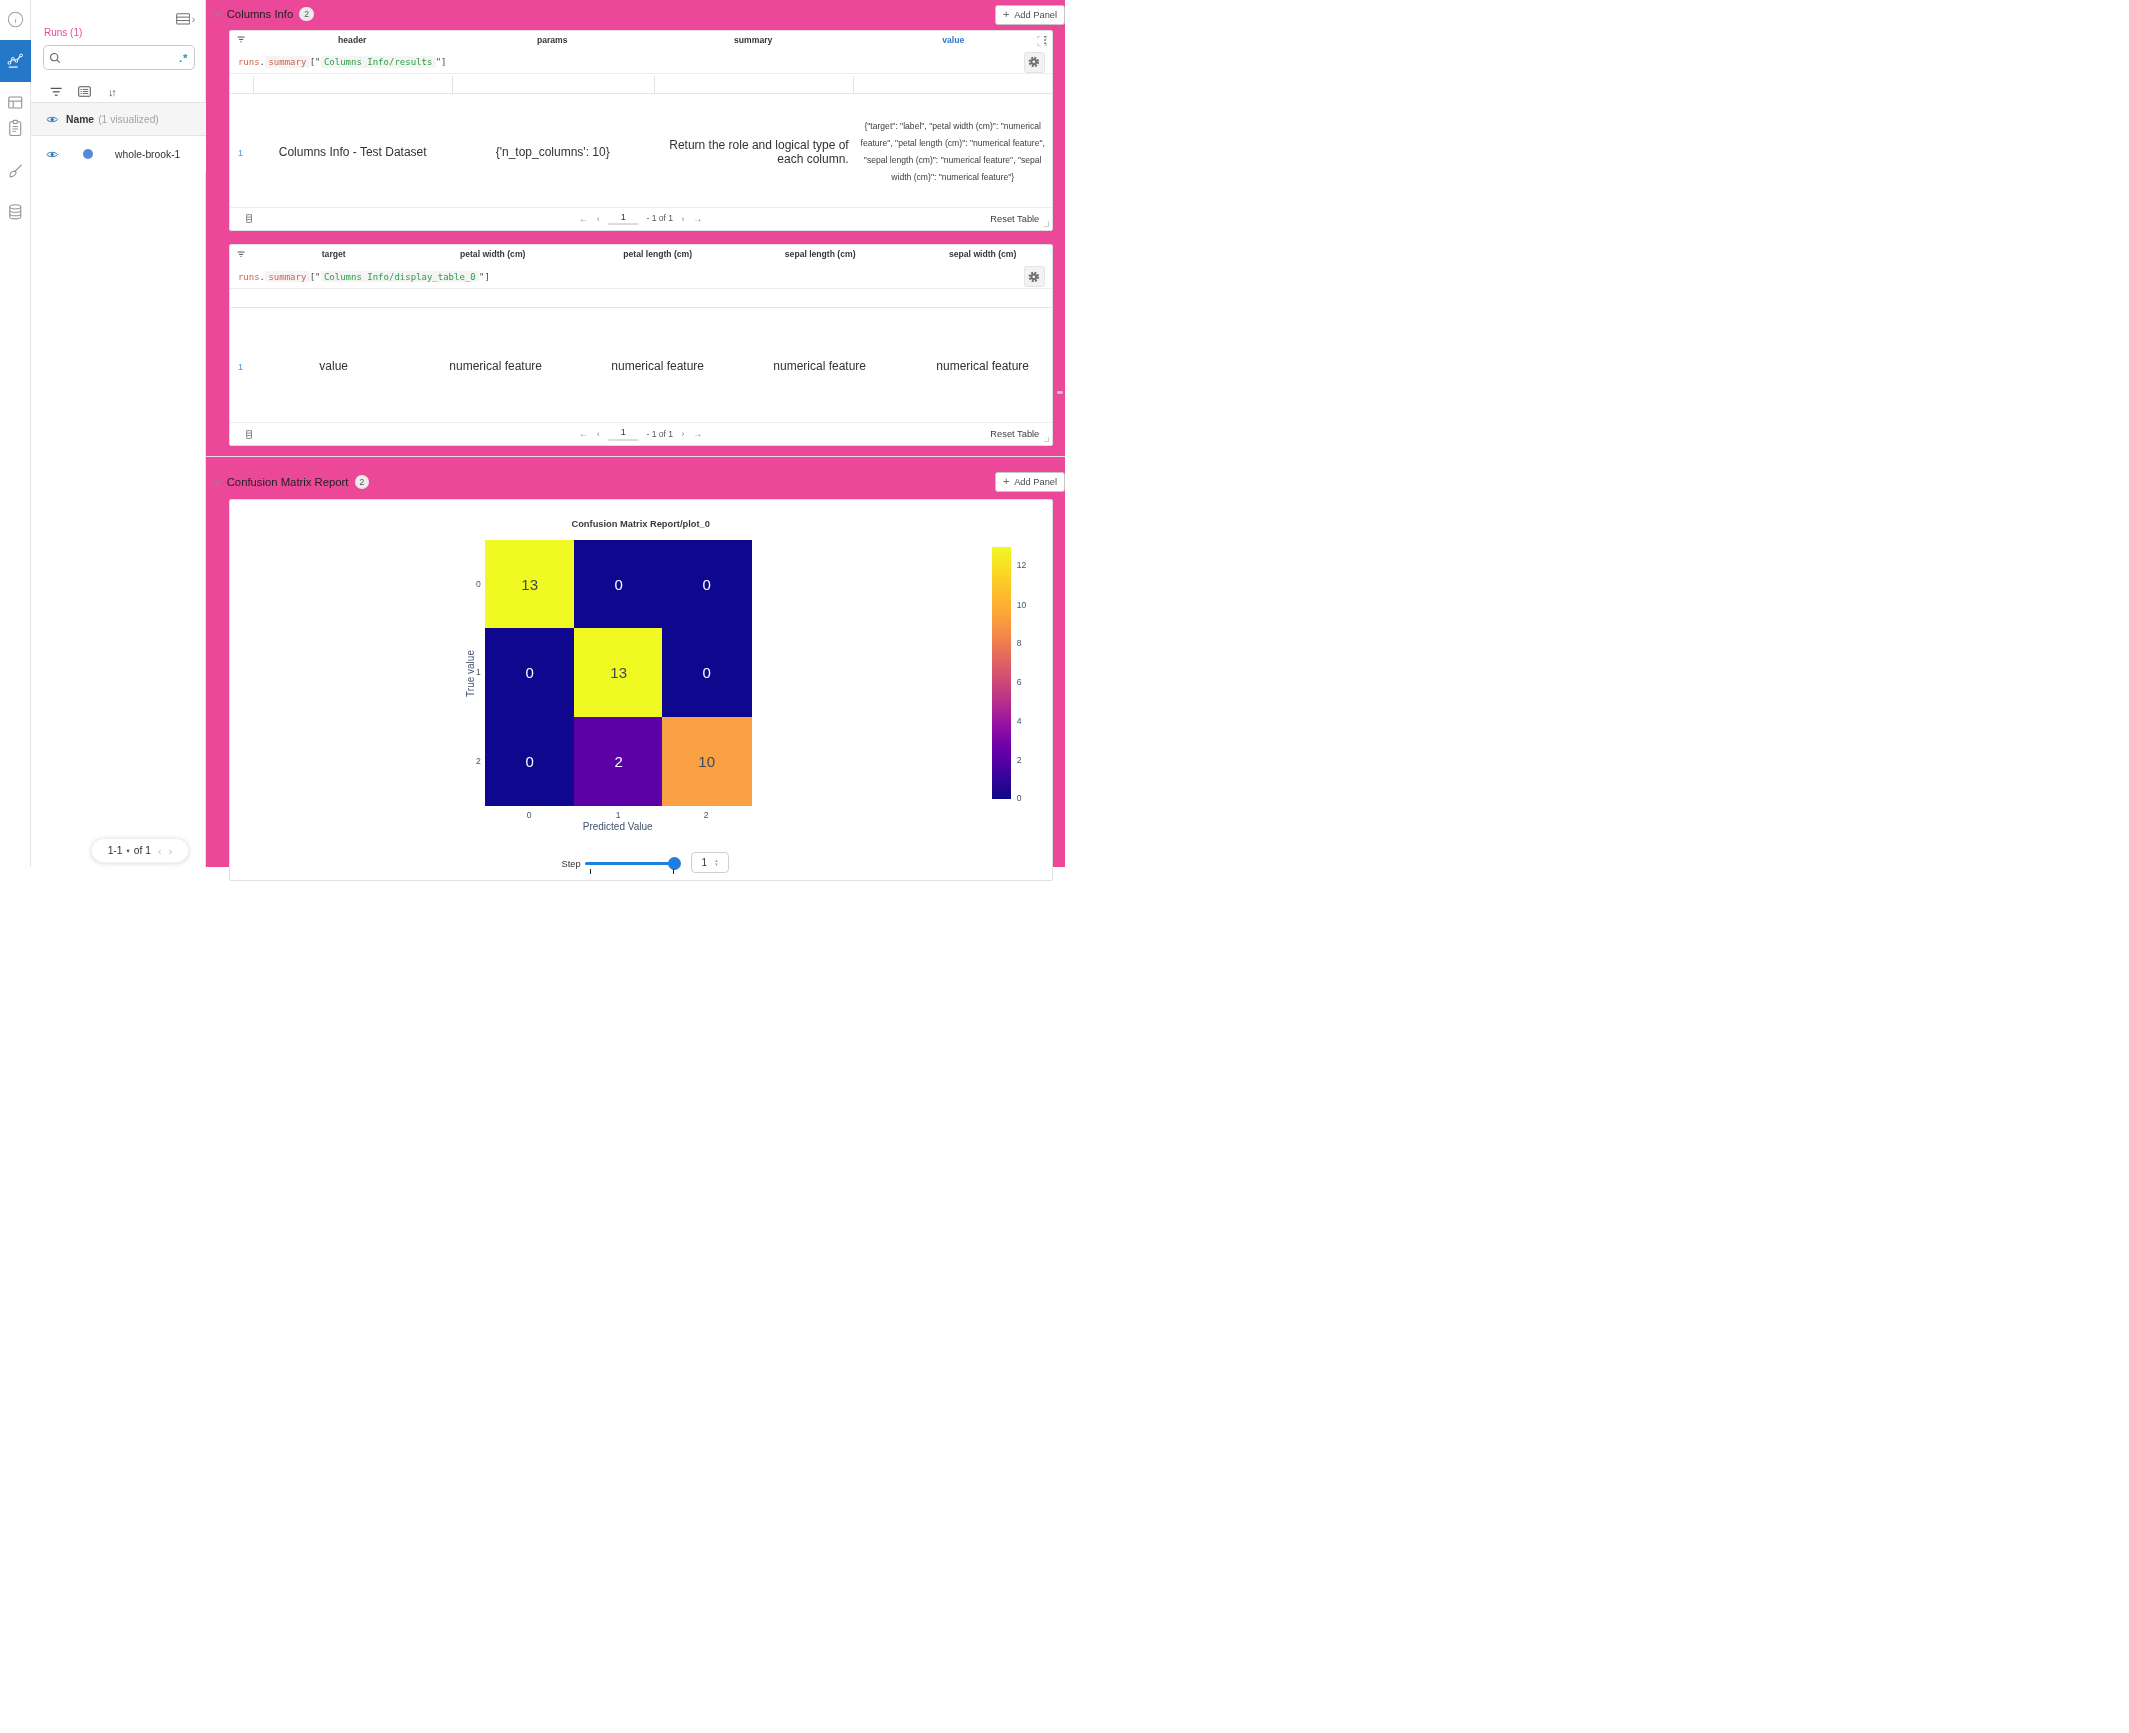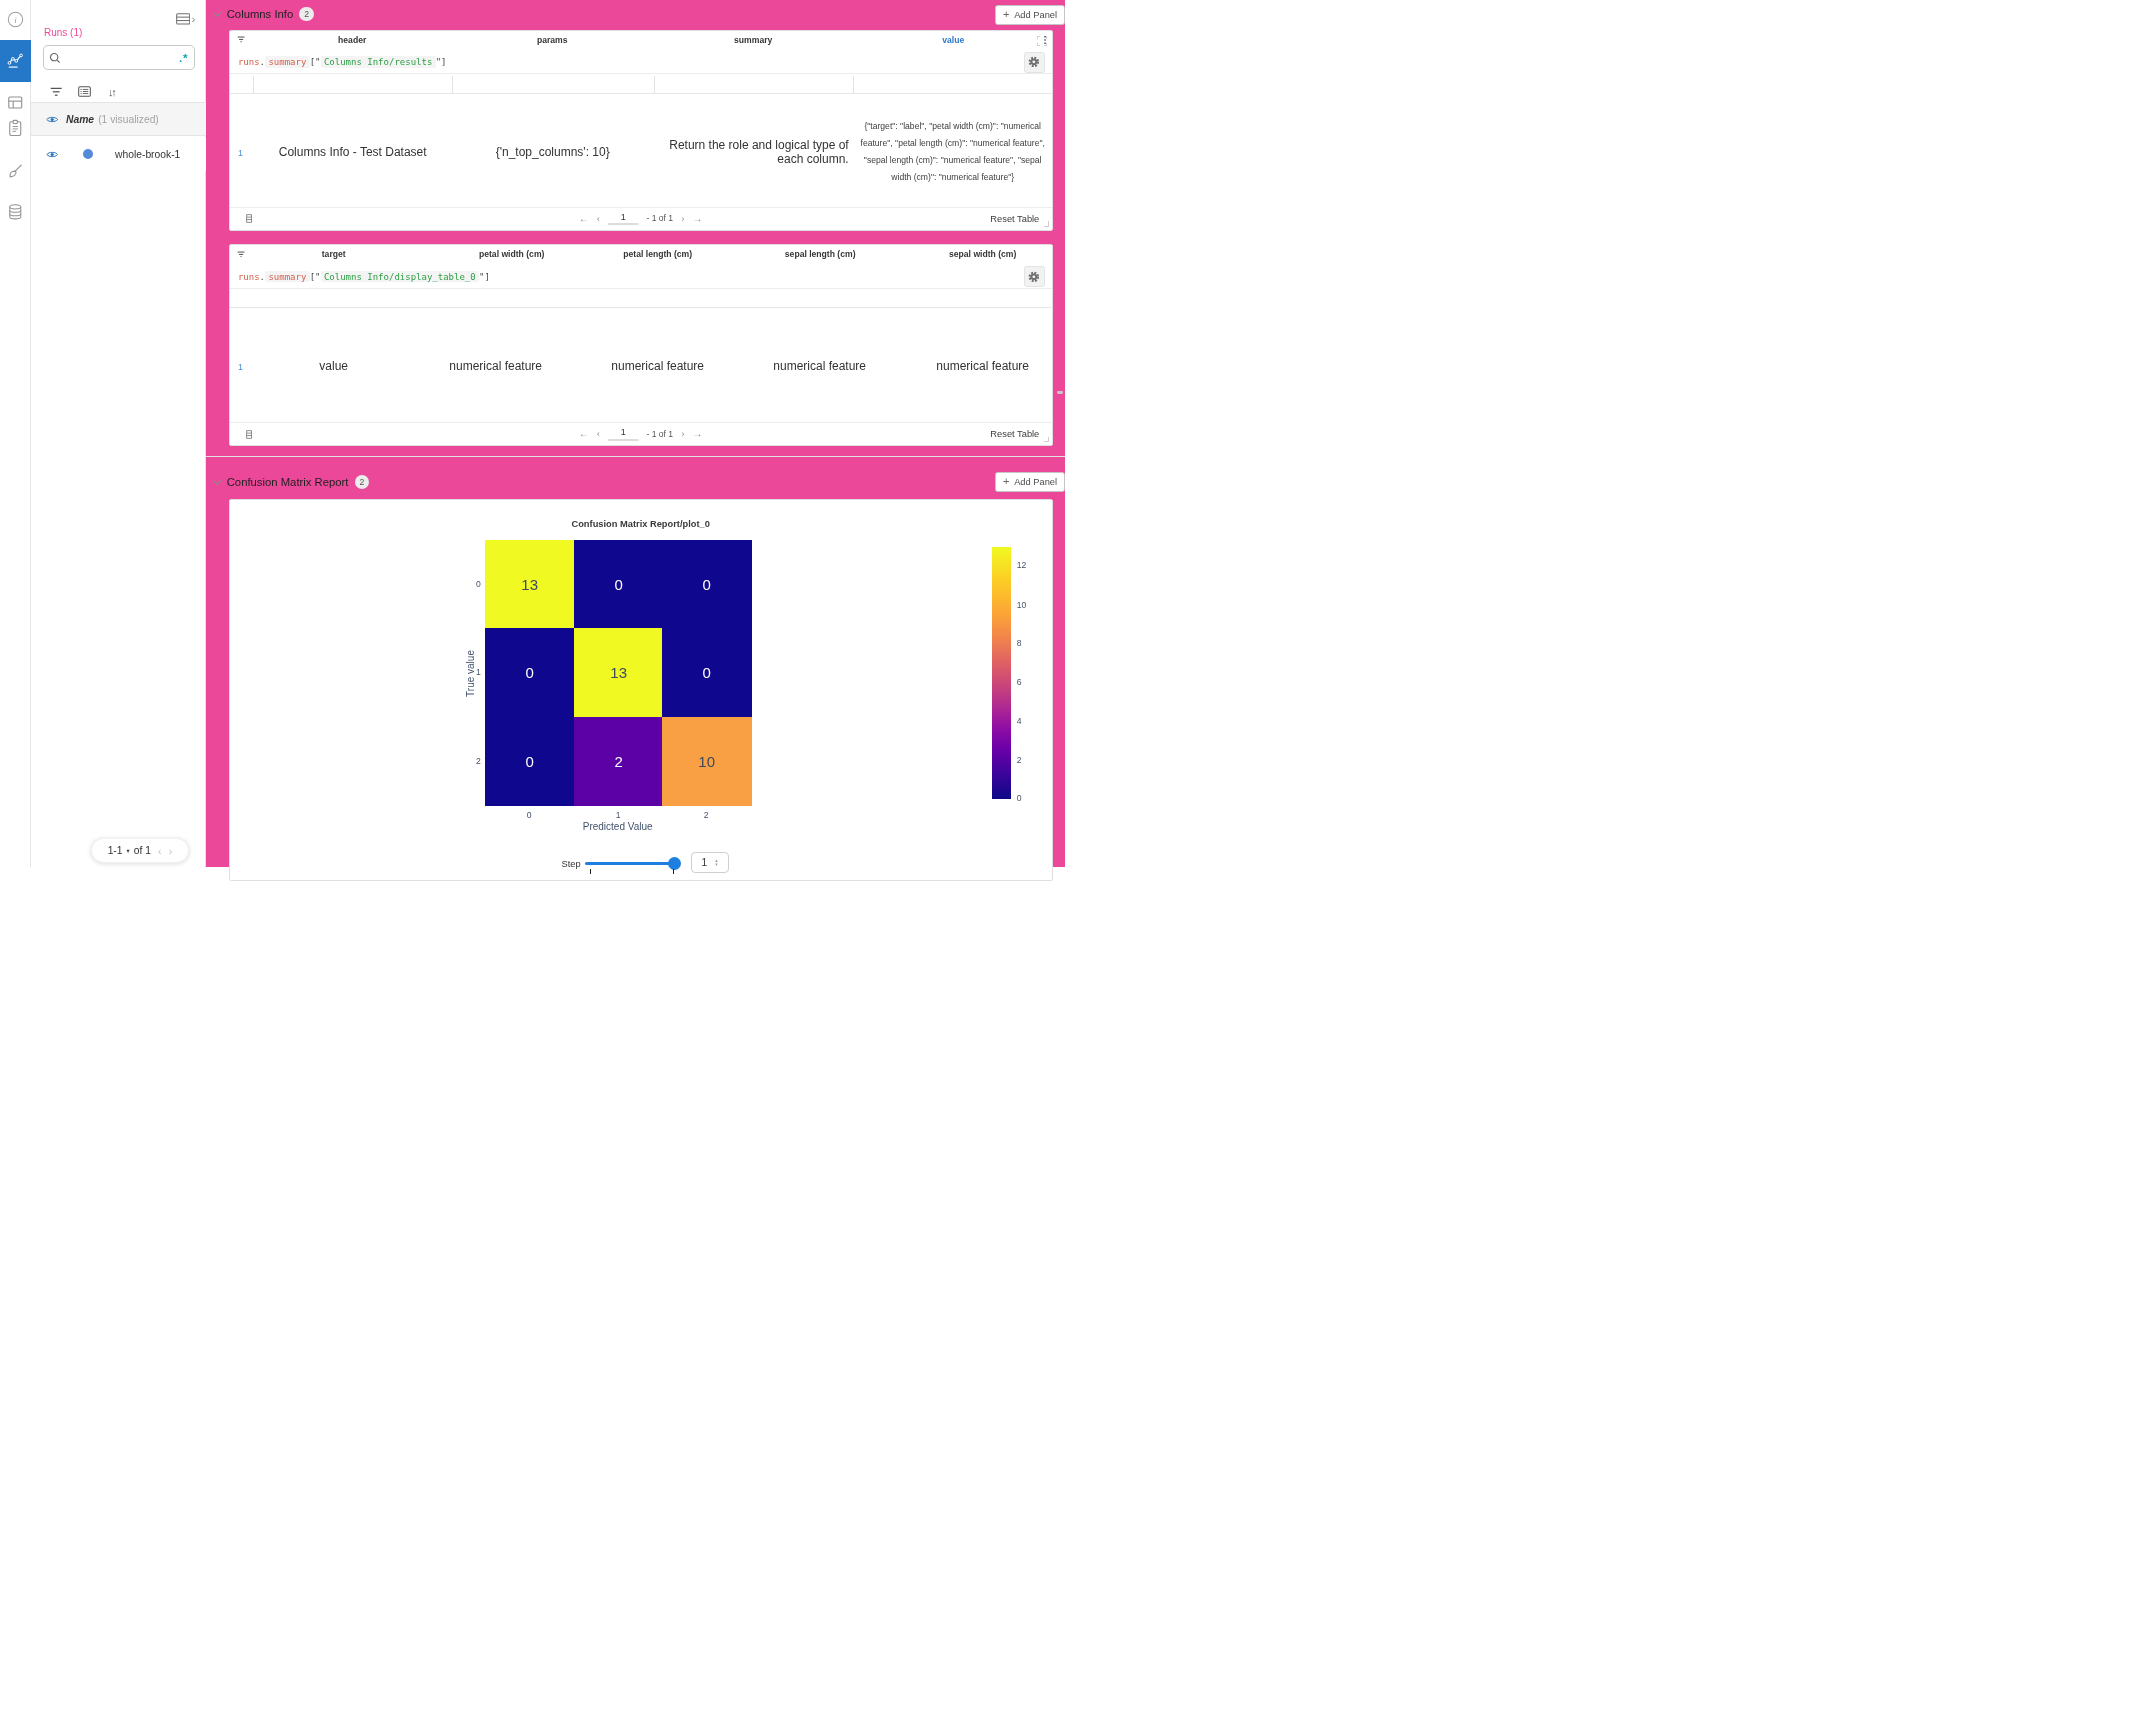--- a/index.html
+++ b/index.html
@@ -20,21 +20,21 @@
   #sb-title-ics { position:absolute; right:9.6px; top:13px; display:flex; align-items:center; gap:1.4px; color:#777; }
   .chev-txt { font-size:11.7px; color:#8a8a8a; line-height:1; }
   #sb-search { position:absolute; left:11.7px; top:45px; width:152px; height:25.4px; border:0.7px solid #c9c9c9;
     border-radius:4.8px; display:flex; align-items:center; padding:0 5.5px; background:#fff; }
   #sb-search input { flex:1; border:none; outline:none; font-size:9.6px; margin-left:4.1px; min-width:6.9px; }
   .regex { color:#0e9fb0; font-size:11.7px; font-weight:bold; letter-spacing:0.7px; }
   #sb-tools { position:absolute; left:0; top:82px; width:175px; height:19px; display:flex; align-items:center; gap:16.5px; padding-left:18.5px; }
   .sort-txt { font-size:11px; color:#555; letter-spacing:-2.1px; }
   #name-row { position:absolute; left:0; top:102px; width:175px; height:34px; background:#f5f5f5;
     border-top:0.7px solid #e4e4e4; border-bottom:0.7px solid #e4e4e4; display:flex; align-items:center; padding-left:15px; }
-  #name-row .lbl { font-size:10.3px; font-weight:bold; color:#363636; margin-left:7.6px;font-style:italic; }
+  #name-row .lbl { font-size:10.3px; font-weight:bold; color:#363636; margin-left:7.6px; }
   #name-row .ann { font-size:10.3px; color:#a3a3a3; margin-left:4.1px; }
   #run-row { position:absolute; left:0; top:137px; width:175px; height:34px; background:#fff;
     display:flex; align-items:center; padding-left:15px;gap:16px; }
   .run-dot { width:10.3px; height:10.3px; border-radius:50%; background:#538ad9; margin-left:8.2px; }
   #run-row .lbl { font-size:10.3px; color:#333; margin-left:6.2px; }
   #sb-pager { position:absolute; left:60px; top:838px; width:98px; height:25.4px; background:#fff;
     border:0.7px solid #f0f0f0; border-radius:13px; box-shadow:0 0.7px 4.8px rgba(0,0,0,.14);
     display:flex; align-items:center; justify-content:center; gap:4.1px; font-size:10.3px; color:#2f2f2f; }
   #sb-pager .caret { font-size:6.2px; color:#444; }
   #sb-pager .pg-chev { color:#c4c4c4; font-size:11.7px; margin-left:2.7px; }
@@ -342,21 +342,21 @@
     </div>
     <div class="thead"></div>
     <div class="th" style="left:0;width:23px">
       <svg width="8.2" height="6.9" viewBox="0 0 12 10">
           <line x1="1" y1="1.5" x2="11" y2="1.5" stroke="#555" stroke-width="1.5"></line>
           <line x1="3" y1="5" x2="9" y2="5" stroke="#555" stroke-width="1.5"></line>
           <line x1="5" y1="8.5" x2="7" y2="8.5" stroke="#555" stroke-width="1.5"></line>
         </svg>
     </div>
     <div class="th" style="left:23px;width:162px">target</div>
-    <div class="th" style="left:201px;width:162px">petal width (cm)</div>
+    <div class="th" style="left:182px;width:162px">petal width (cm)</div>
     <div class="th" style="left:347px;width:162px">petal length (cm)</div>
     <div class="th" style="left:509px;width:163px">sepal length (cm)</div>
     <div class="th" style="left:672px;width:162px">sepal width (cm)</div>
     <div class="rownum" style="left:8.2px;top:117px">1</div>
     <div class="cell" style="left:104px;top:121px">value</div>
     <div class="cell" style="left:266px;top:121px">numerical feature</div>
     <div class="cell" style="left:428px;top:121px">numerical feature</div>
     <div class="cell" style="left:590px;top:121px">numerical feature</div>
     <div class="cell" style="left:753px;top:121px">numerical feature</div>
     <div class="tfoot">

